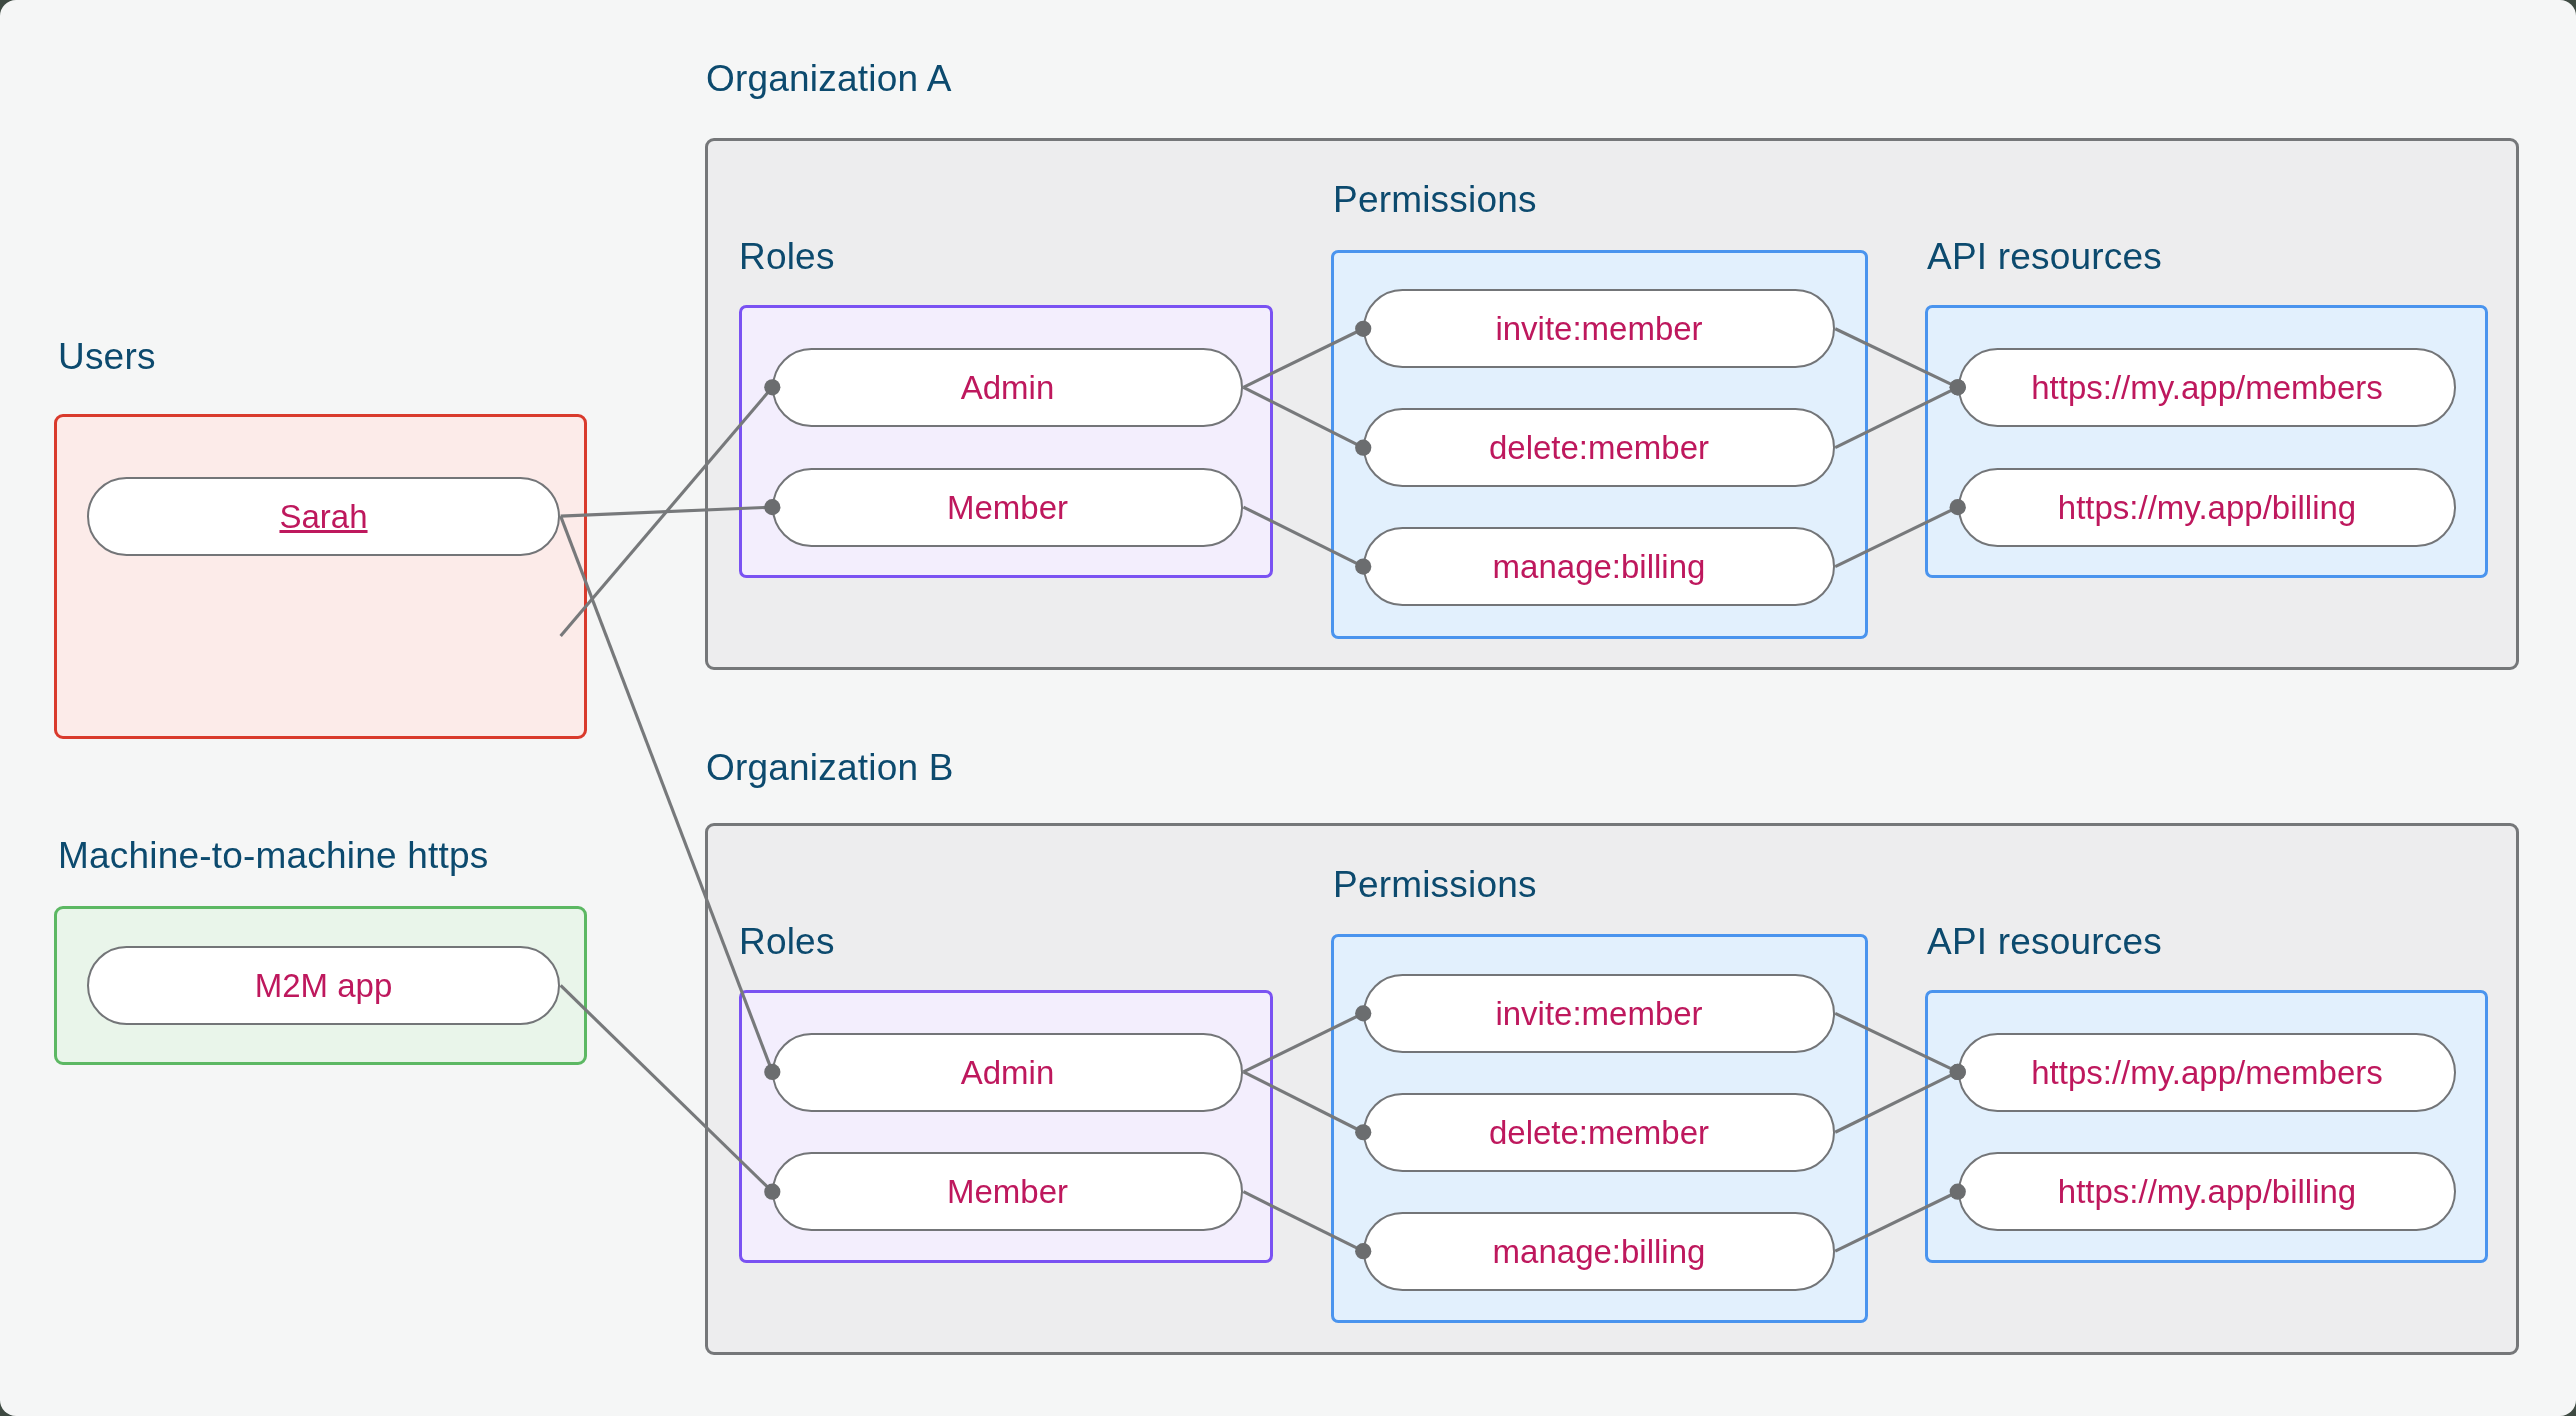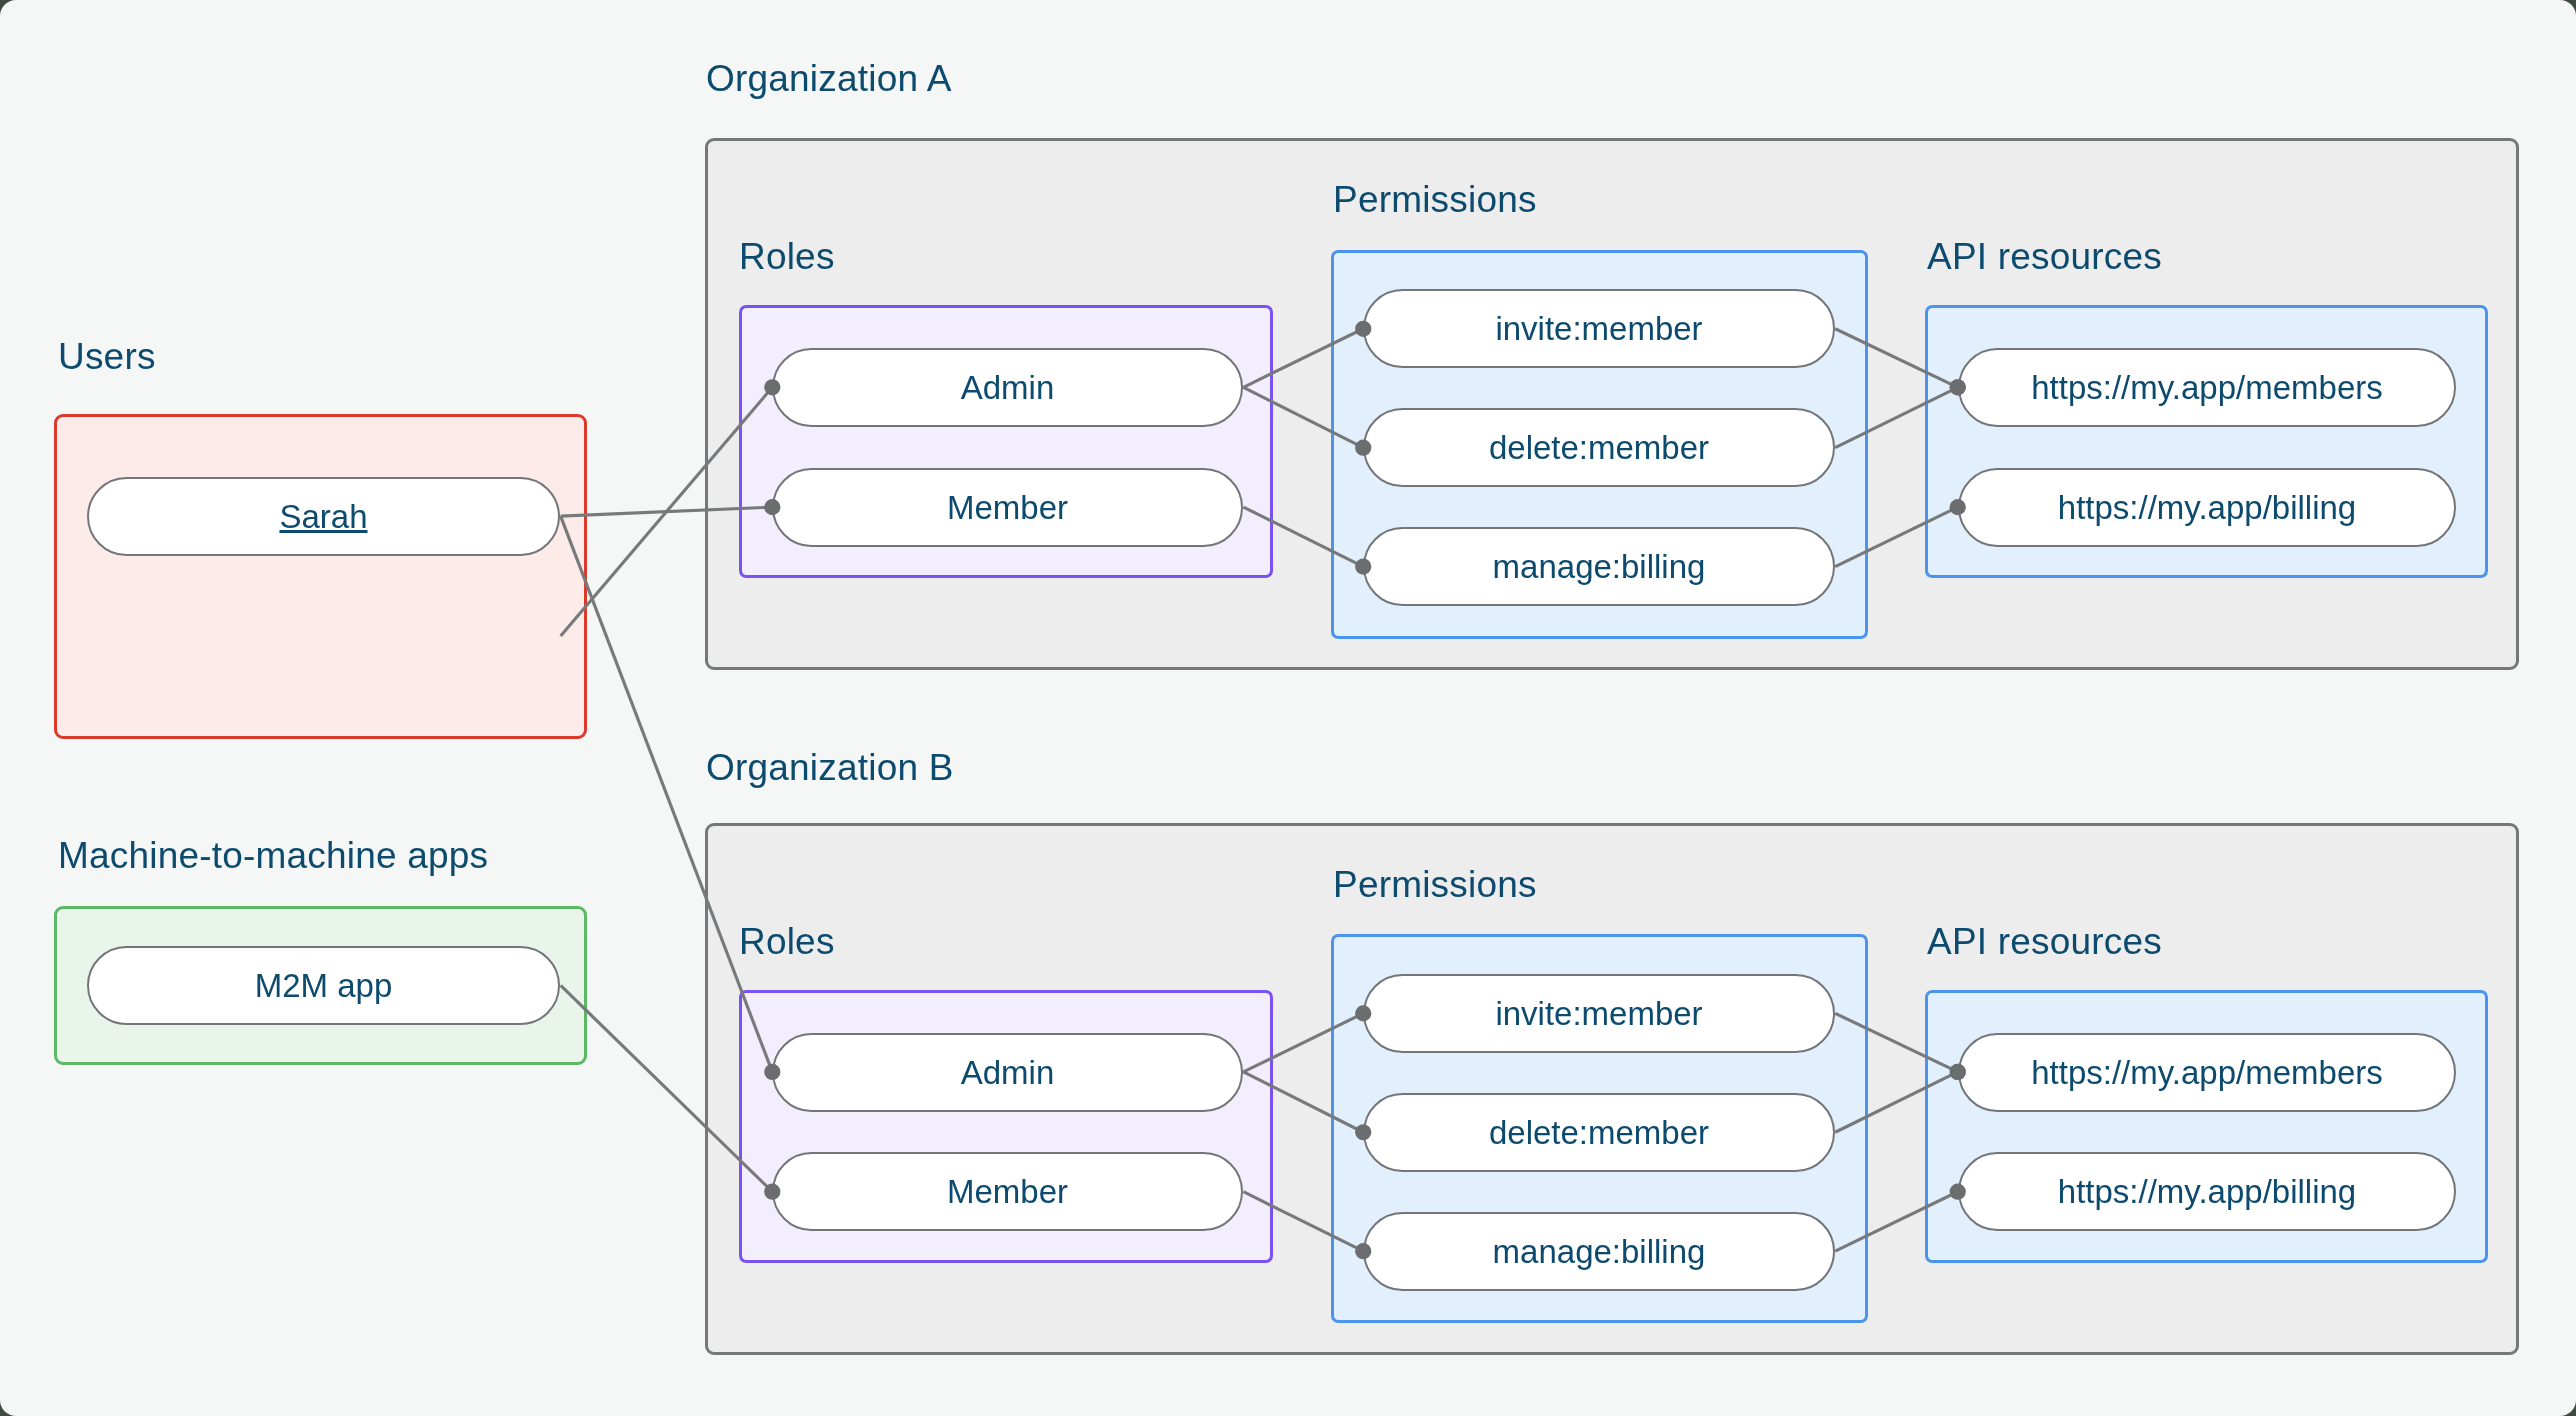--- a/index.html
+++ b/index.html
@@ -57,42 +57,42 @@
     position: absolute;
     box-sizing: border-box;
     height: 79px;
     background: #ffffff;
     border: 2.7px solid #737578;
     border-radius: 41px;
     display: flex;
     align-items: center;
     justify-content: center;
     font-size: 33px;
-    color: #0c4a6e;
+    color: #be185d;
     white-space: nowrap;
   }
   #edges {
     position: absolute;
     left: 0;
     top: 0;
     width: 2576px;
     height: 1416px;
     pointer-events: none;
   }
 </style>
 </head>
 <body>
 
 <div id="canvas">
 
   <div class="group-label" style="left:58px; top:337px;text-align:right;">Users</div>
   <div class="group-box users-box" style="left:54px; top:414px; width:533px; height:325px;"></div>
   <div class="pill" id="node-sarah" style="left:87px; top:477px; width:473px;text-decoration:underline;">Sarah</div>
 
-  <div class="group-label" style="left:58px; top:836px;">Machine-to-machine apps</div>
+  <div class="group-label" style="left:58px; top:836px;">Machine-to-machine https</div>
   <div class="group-box m2m-box" style="left:54px; top:906px; width:533px; height:159px;"></div>
   <div class="pill" id="node-m2m_app" style="left:87px; top:946px; width:473px;">M2M app</div>
 
   <div class="group-label" style="left:706px; top:59px;">Organization A</div>
   <div class="group-box org-box" style="left:705px; top:138px; width:1814px; height:532px;"></div>
 
   <div class="group-label" style="left:739px; top:237px;">Roles</div>
   <div class="group-box roles-box" style="left:739px; top:305px; width:534px; height:273px;"></div>
   <div class="pill" id="node-a_admin" style="left:772px; top:348px; width:471px;">Admin</div>
   <div class="pill" id="node-a_member" style="left:772px; top:468px; width:471px;">Member</div>

